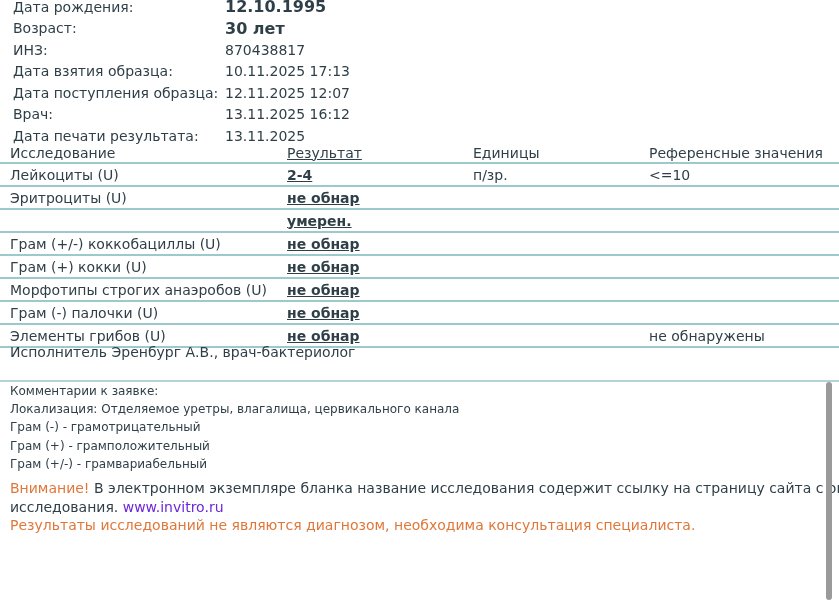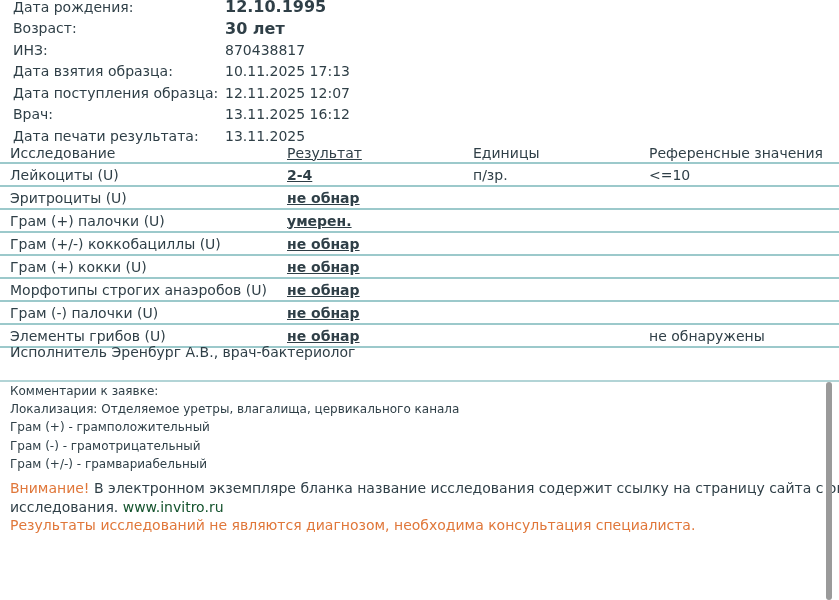--- a/index.html
+++ b/index.html
@@ -20,21 +20,21 @@
   .trow .c4 { position: absolute; left: 649px; }
   .trow.head { height: 19px; }
   .bold { font-weight: bold; }
 
   .performer { position: absolute; left: 10px; top: 344px; font-size: 14px; }
   .sep { position: absolute; left: 0; top: 380px; width: 839px; border-top: 2px solid #b2d4d6; }
 
   .comments { position: absolute; left: 10px; top: 382px; font-size: 12px; line-height: 18.2px; }
   .notice { position: absolute; left: 10px; top: 479px; font-size: 14px; line-height: 18.5px; width: 840px; white-space: nowrap; }
   .warn { color: #e0773a; margin-top: 21px; }
-  .link { color: #14532d; }
+  .link { color: #6d28d9; }
   .disclaimer { color: #e0773a; }
 
   .scrollbar { position: absolute; left: 826px; top: 382px; width: 6px; height: 218px; background: #9a9a9a; border-radius: 3px; }
 </style>
 </head>
 <body>
 
 <div class="info">
   <div class="info-row">
     <span class="info-label">Дата рождения:</span>
@@ -79,21 +79,20 @@
     <span class="c3">п/зр.</span>
     <span class="c4">&lt;=10</span>
   </div>
   <div class="trow">
     <a class="c1">Эритроциты (U)</a>
     <span class="c2 bold">не обнар</span>
     <span class="c3"></span>
     <span class="c4"></span>
   </div>
   <div class="trow">
-    <a class="c1">Грам (+) палочки (U)</a>
     <span class="c2 bold">умерен.</span>
     <span class="c3"></span>
     <span class="c4"></span>
   </div>
   <div class="trow">
     <a class="c1">Грам (+/-) коккобациллы (U)</a>
     <span class="c2 bold">не обнар</span>
     <span class="c3"></span>
     <span class="c4"></span>
   </div>
@@ -122,22 +121,22 @@
     <span class="c4">не обнаружены</span>
   </div>
 </div>
 
 <div class="performer">Исполнитель Эренбург А.В., врач-бактериолог</div>
 <div class="sep"></div>
 
 <div class="comments">
   <div>Комментарии к заявке:</div>
   <div>Локализация: Отделяемое уретры, влагалища, цервикального канала</div>
+  <div>Грам (-) - грамотрицательный</div>
   <div>Грам (+) - грамположительный</div>
-  <div>Грам (-) - грамотрицательный</div>
   <div>Грам (+/-) - грамвариабельный</div>
 </div>
 
 <div class="notice">
   <div><span class="warn">Внимание!</span><span> В электронном экземпляре бланка название исследования содержит ссылку на страницу сайта с описанием</span></div>
   <div><span>исследования. </span><a class="link">www.invitro.ru</a></div>
   <div class="disclaimer">Результаты исследований не являются диагнозом, необходима консультация специалиста.</div>
 </div>
 
 <div class="scrollbar"></div>

